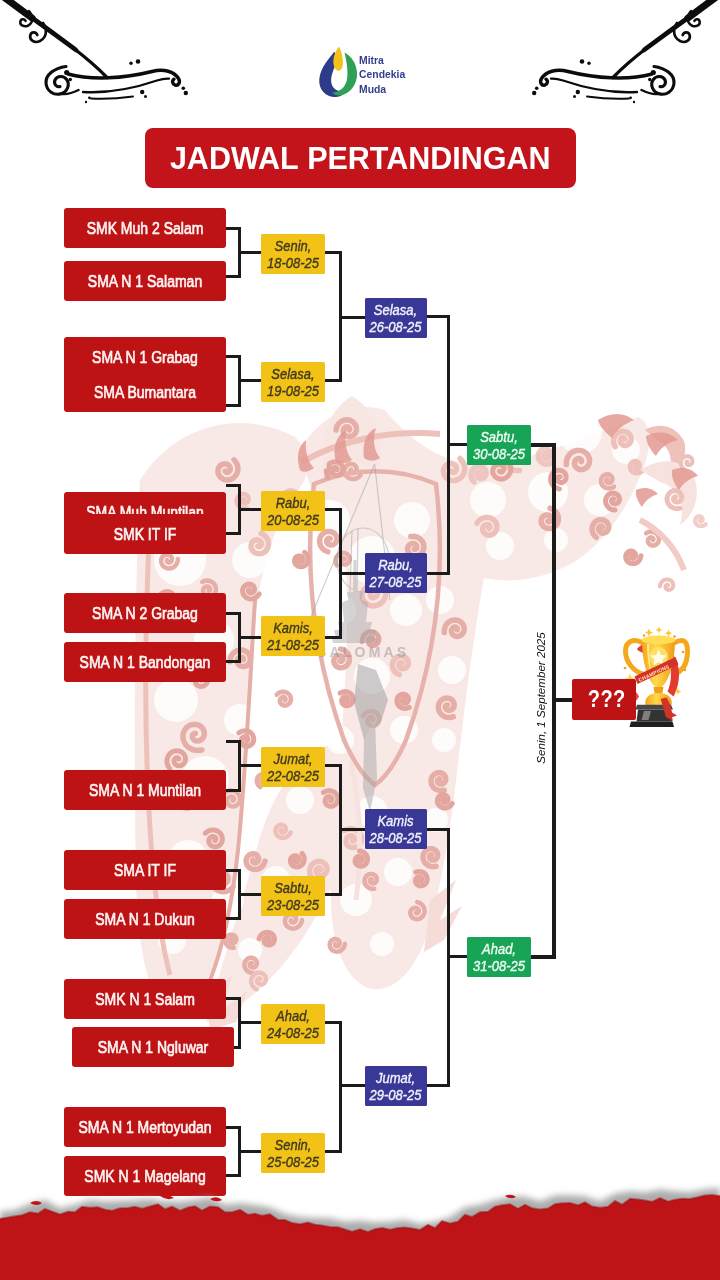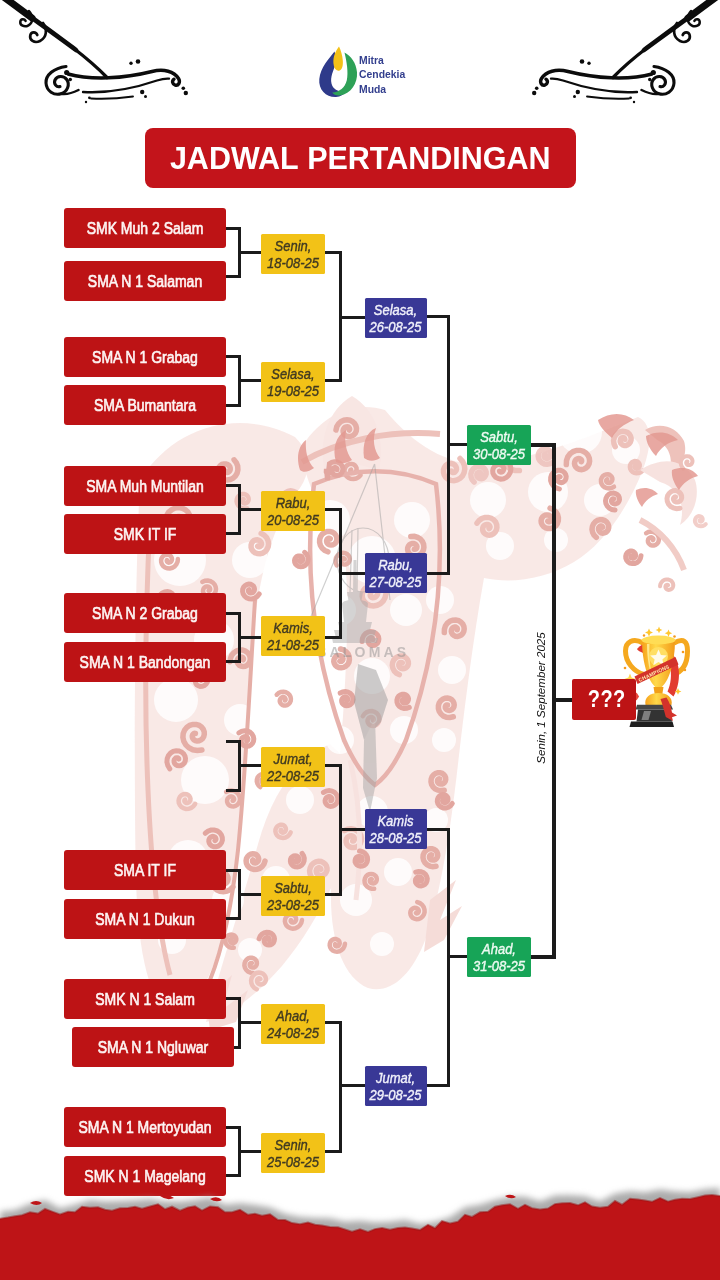--- a/index.html
+++ b/index.html
@@ -289,34 +289,37 @@
 
   <div class="team" style="top:208px;">
       <i>SMK Muh 2 Salam</i>
     </div>
   <div class="team" style="top:261px;">
       <i>SMA N 1 Salaman</i>
     </div>
   <div class="team" style="top:336.5px;">
       <i>SMA N 1 Grabag</i>
     </div>
-  <div class="team" style="top:385px;">
+  <div class="team" style="top:372px;">
       <i>SMA Bumantara</i>
     </div>
-  <div class="team" style="top:466px;">
+  <div class="team" style="top:492px;">
       <i>SMA Muh Muntilan</i>
     </div>
   <div class="team" style="top:513.5px;">
       <i>SMK IT IF</i>
     </div>
   <div class="team" style="top:593px;">
       <i>SMA N 2 Grabag</i>
     </div>
   <div class="team" style="top:641.5px;">
       <i>SMA N 1 Bandongan</i>
+    </div>
+  <div class="team" style="top:770px;">
+      <i>SMA N 1 Muntilan</i>
     </div>
   <div class="team" style="top:850px;">
       <i>SMA IT IF</i>
     </div>
   <div class="team" style="top:898.5px;">
       <i>SMA N 1 Dukun</i>
     </div>
   <div class="team" style="top:978.5px;">
       <i>SMK N 1 Salam</i>
     </div>

